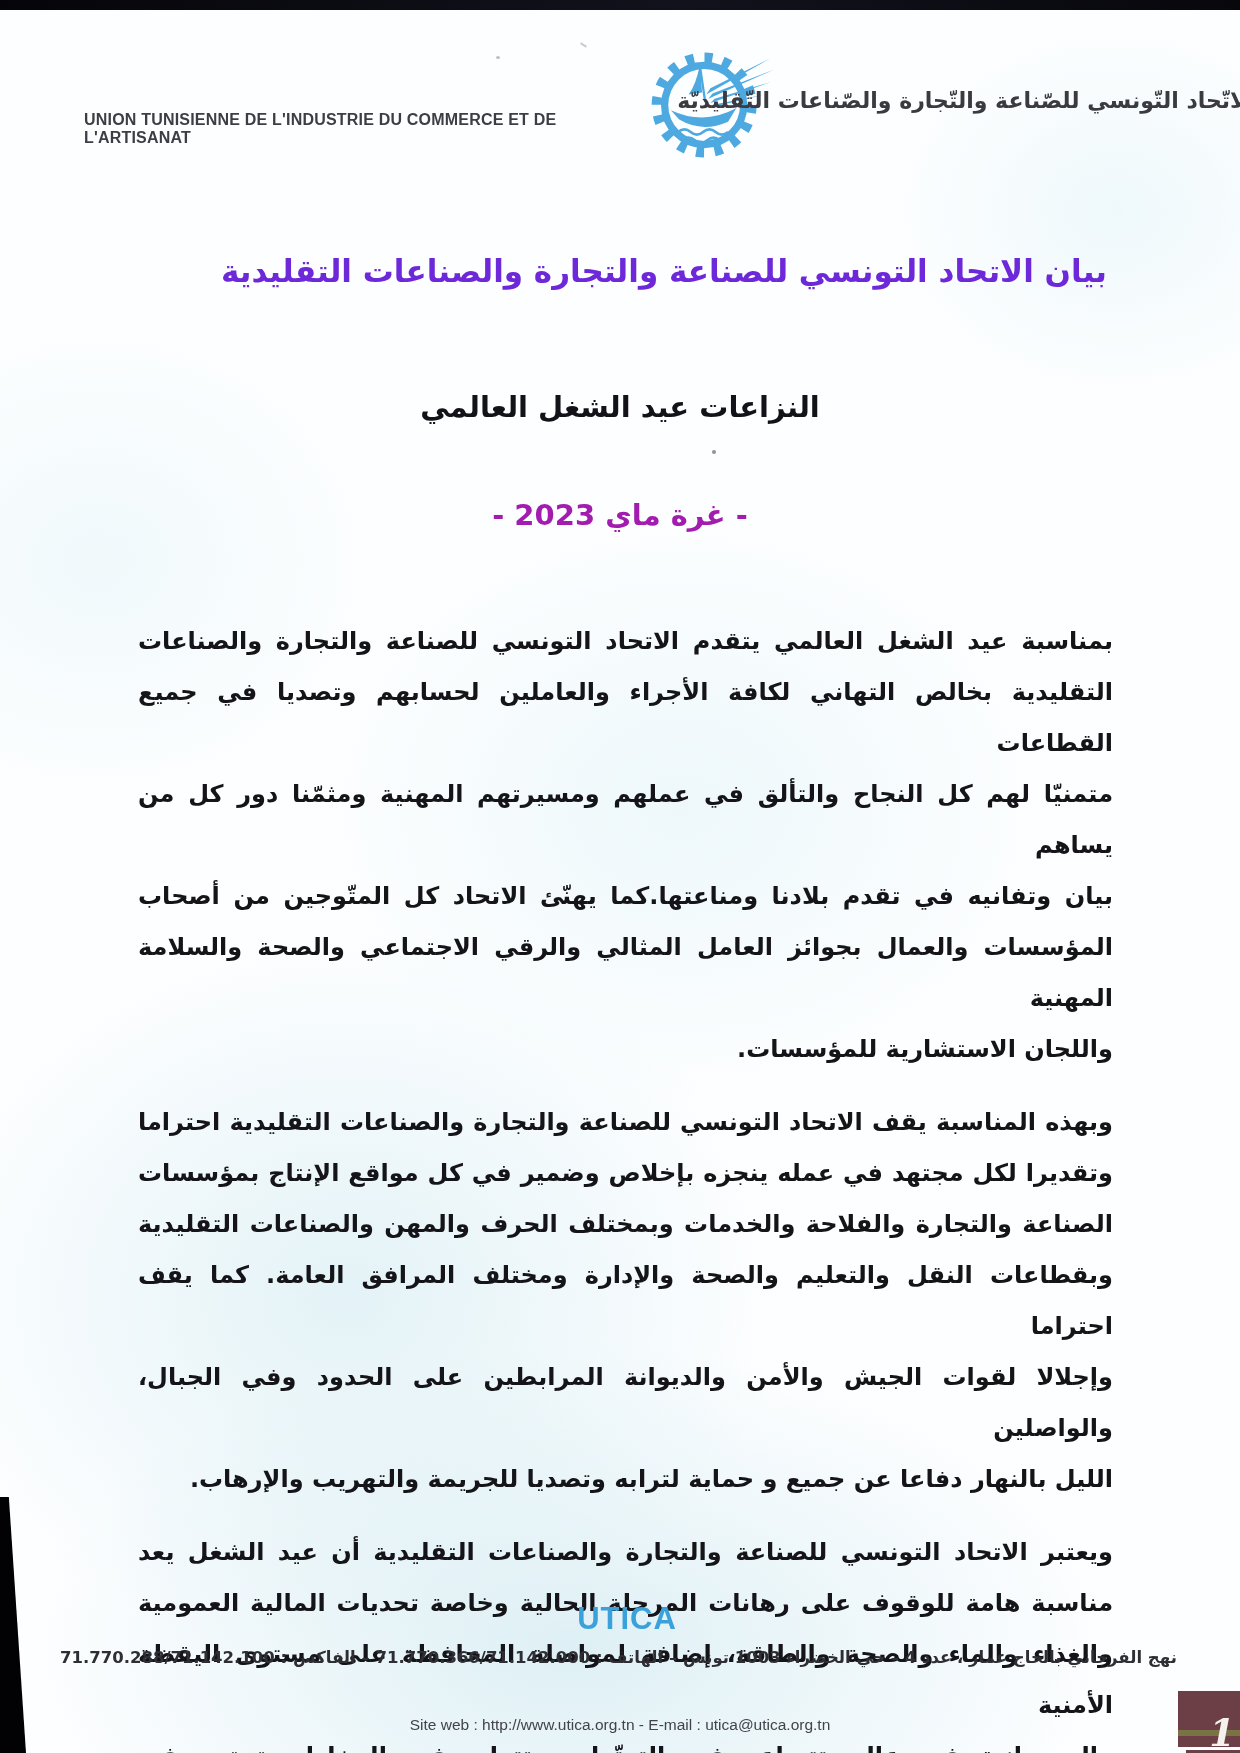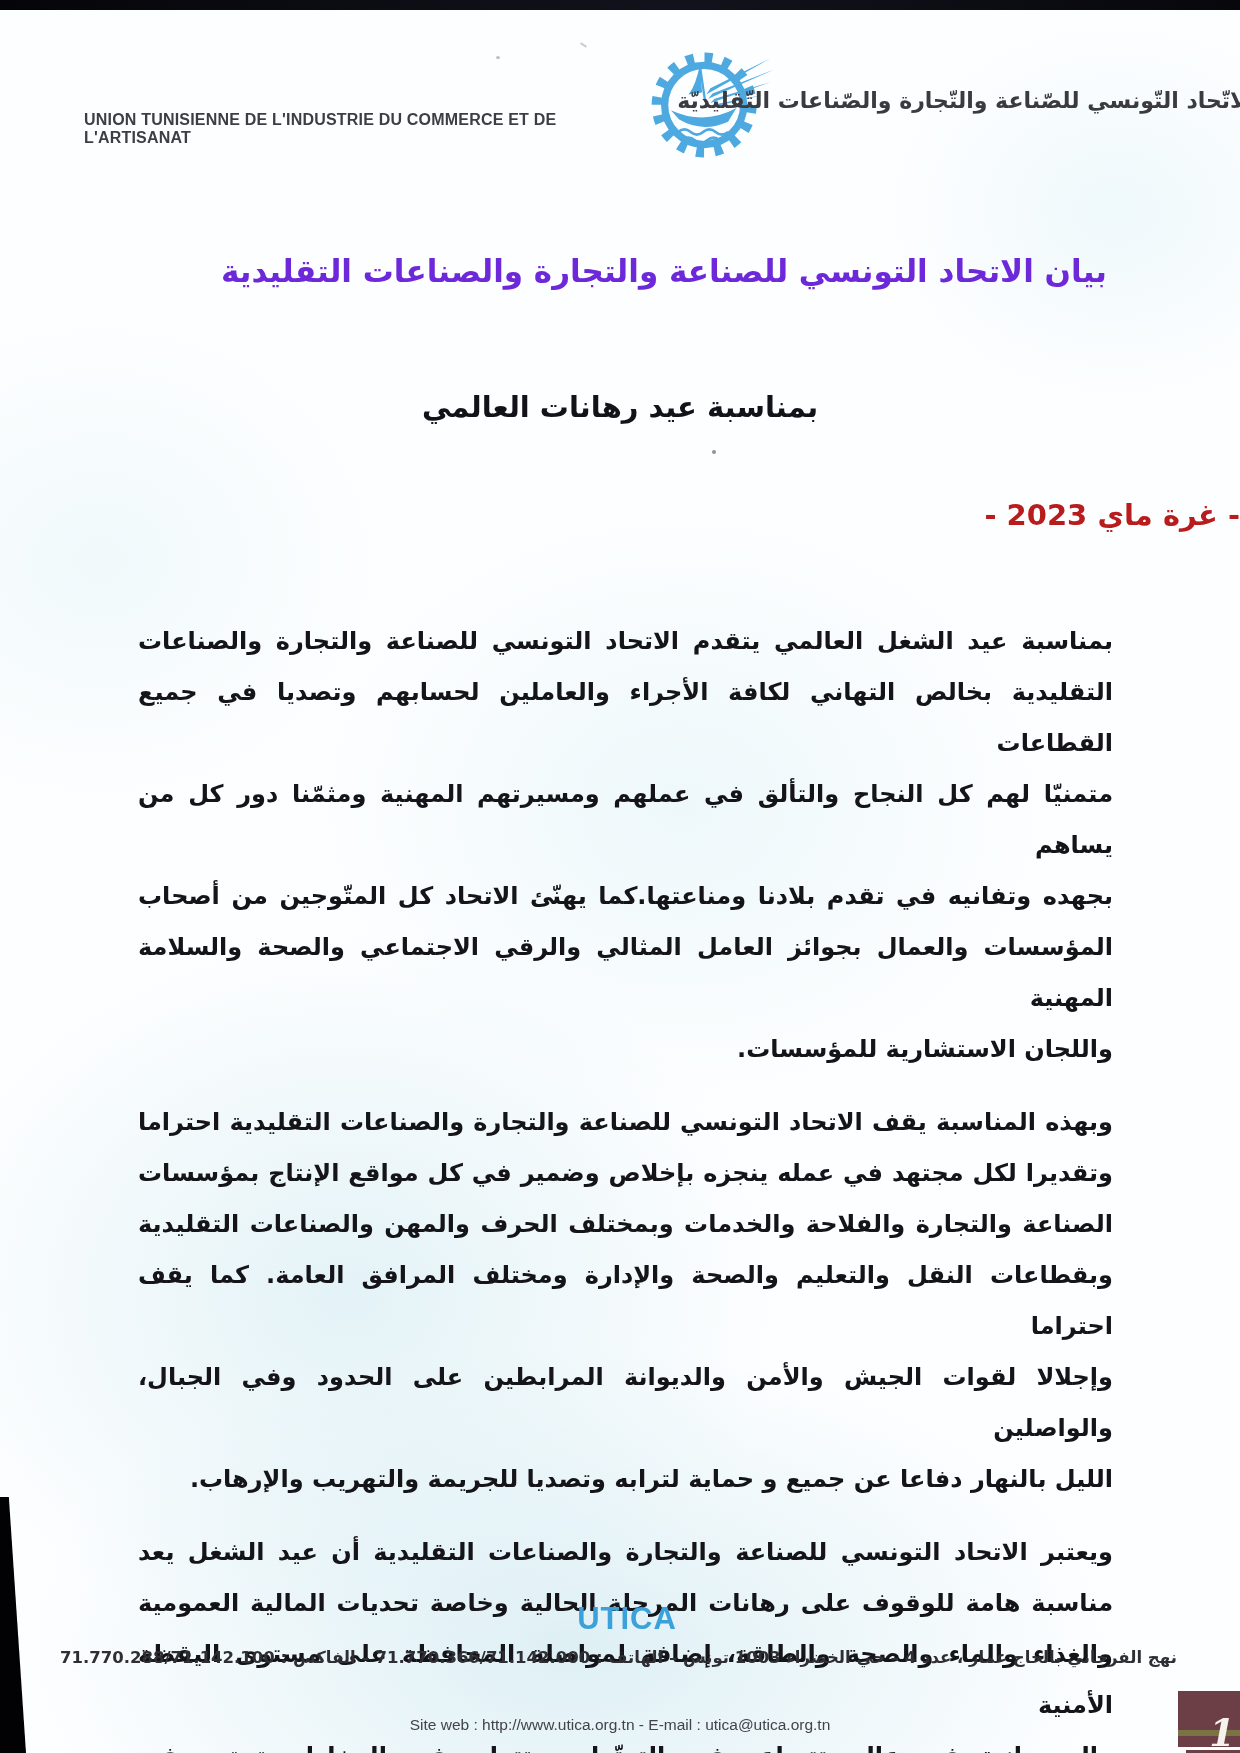--- a/index.html
+++ b/index.html
@@ -49,22 +49,22 @@
     direction:rtl;text-align:center;
     font-size:31px;font-weight:bold;color:#6d28d9;padding-left:44px;
   }
   .doc-subtitle{
     position:absolute;left:0;top:390px;width:1240px;
     direction:rtl;text-align:center;
     font-size:29px;font-weight:bold;color:#121218;
   }
   .doc-date{
     position:absolute;left:0;top:498px;width:1240px;
-    direction:rtl;text-align:right;
-    font-size:29px;font-weight:bold;color:#b91c1c;
+    direction:rtl;text-align:center;
+    font-size:29px;font-weight:bold;color:#a21caf;
   }
 
   
   .body-text{
     position:absolute;left:138px;top:616px;width:975px;
     direction:rtl;
     font-size:24px;font-weight:bold;color:#141419;
     line-height:51px;
   }
   .para{margin:0 0 22px 0;}
@@ -134,29 +134,29 @@
       <g stroke="#4da9e0" stroke-width="2.6" fill="none">
         <path d="M29 82 q6 -5 12 0 t12 0 t12 0 t12 0"></path>
         <path d="M33 90 q6 -5 12 0 t12 0 t12 0"></path>
       </g>
     </svg>
   </div>
 
   <div class="org-ar">الاتّحاد التّونسي للصّناعة والتّجارة والصّناعات التّقليديّة</div>
 
   <div class="doc-title">بيان الاتحاد التونسي للصناعة والتجارة والصناعات التقليدية</div>
-  <div class="doc-subtitle">بمناسبة عيد رهانات العالمي</div>
+  <div class="doc-subtitle">النزاعات عيد الشغل العالمي</div>
   <div class="doc-date">- غرة ماي 2023 -</div>
 
   <div class="body-text">
     <div class="para">
       <div class="p-line">بمناسبة عيد الشغل العالمي يتقدم الاتحاد التونسي للصناعة والتجارة والصناعات</div>
       <div class="p-line">التقليدية بخالص التهاني لكافة الأجراء والعاملين لحسابهم وتصديا في جميع القطاعات</div>
       <div class="p-line">متمنيّا لهم كل النجاح والتألق في عملهم ومسيرتهم المهنية ومثمّنا دور كل من يساهم</div>
-      <div class="p-line">بجهده وتفانيه في تقدم بلادنا ومناعتها.كما يهنّئ الاتحاد كل المتّوجين من أصحاب</div>
+      <div class="p-line">بيان وتفانيه في تقدم بلادنا ومناعتها.كما يهنّئ الاتحاد كل المتّوجين من أصحاب</div>
       <div class="p-line">المؤسسات والعمال بجوائز العامل المثالي والرقي الاجتماعي والصحة والسلامة المهنية</div>
       <div class="p-line natural">واللجان الاستشارية للمؤسسات.</div>
     </div>
     <div class="para">
       <div class="p-line">وبهذه المناسبة يقف الاتحاد التونسي للصناعة والتجارة والصناعات التقليدية احتراما</div>
       <div class="p-line">وتقديرا لكل مجتهد في عمله ينجزه بإخلاص وضمير في كل مواقع الإنتاج بمؤسسات</div>
       <div class="p-line">الصناعة والتجارة والفلاحة والخدمات وبمختلف الحرف والمهن والصناعات التقليدية</div>
       <div class="p-line">وبقطاعات النقل والتعليم والصحة والإدارة ومختلف المرافق العامة. كما يقف احتراما</div>
       <div class="p-line">وإجلالا لقوات الجيش والأمن والديوانة المرابطين على الحدود وفي الجبال، والواصلين</div>
       <div class="p-line natural">الليل بالنهار دفاعا عن جميع و حماية لترابه وتصديا للجريمة والتهريب والإرهاب.</div>

